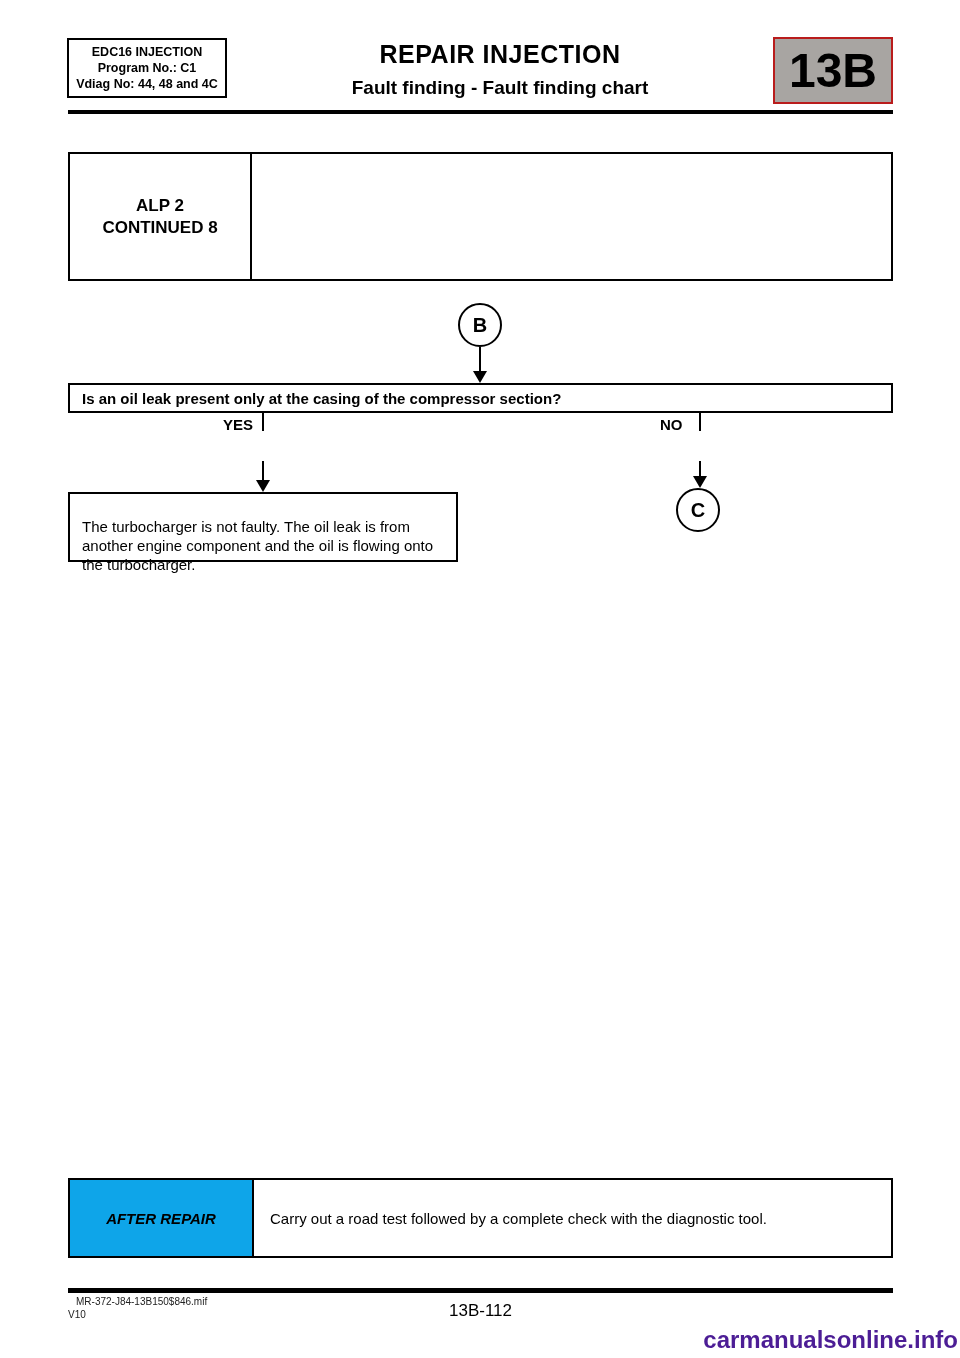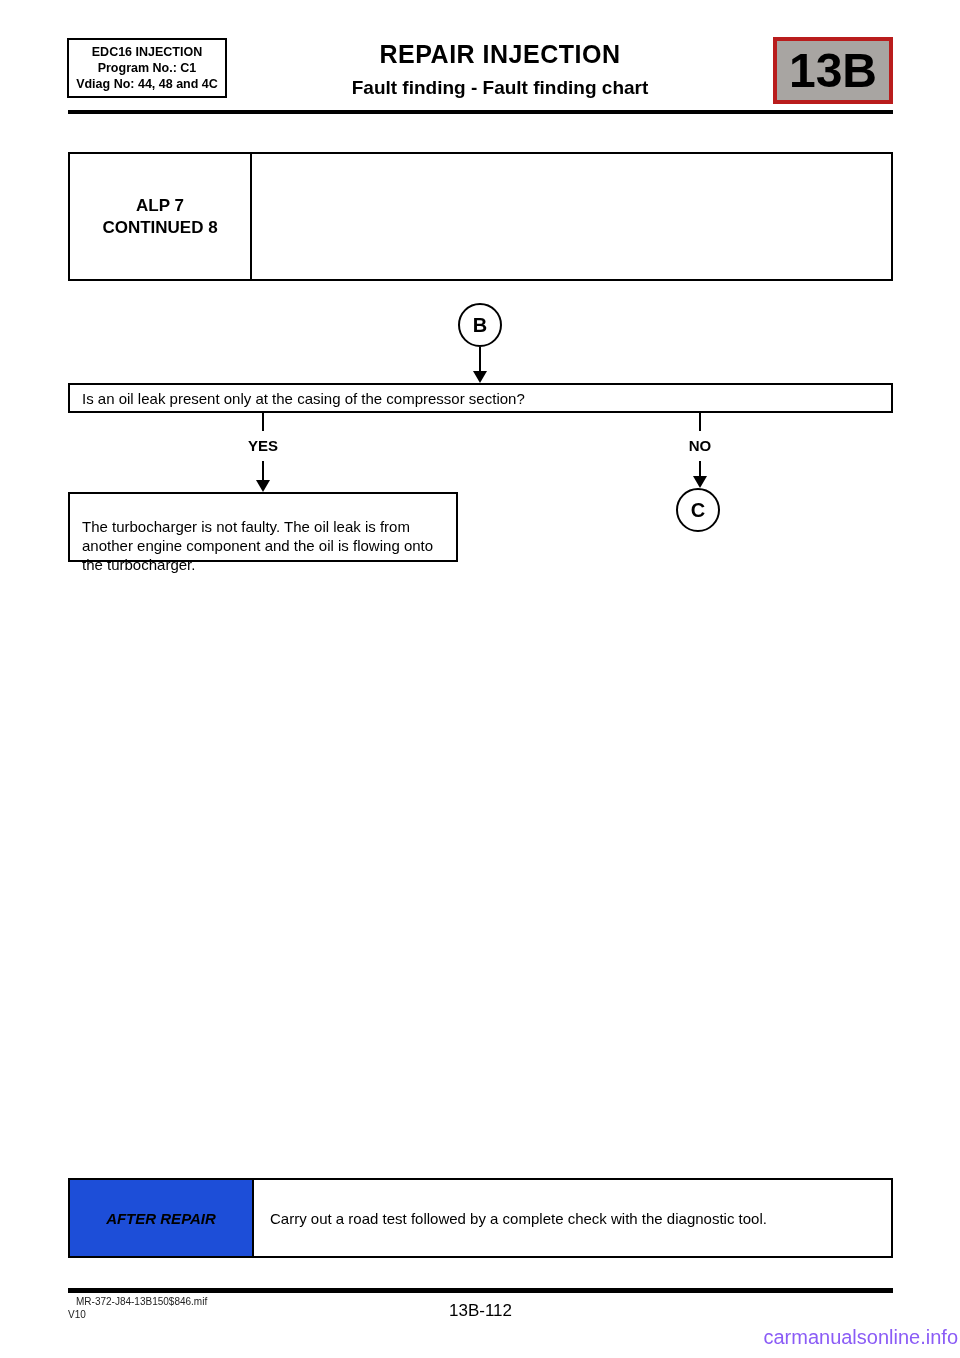--- a/index.html
+++ b/index.html
@@ -26,21 +26,21 @@
   .title-wrap {
     position: absolute; left: 250px; top: 40px; width: 500px;
     text-align: center;
   }
   .doc-title { font-size: 25px; font-weight: bold; letter-spacing: 0.5px; }
   .doc-subtitle { font-size: 19px; font-weight: bold; margin-top: 8px; }
   .section-box {
     position: absolute; left: 773px; top: 37px;
     width: 120px; height: 67px;
     background: #a8a5a2;
-    border: 4px solid #b91c1c;
+    border: 2px solid #b91c1c;
     display: flex; align-items: center; justify-content: center;
     font-size: 48px; font-weight: bold;
   }
   .header-rule {
     position: absolute; left: 68px; top: 110px;
     width: 825px; height: 4px; background: #000;
   }
 
   
   .alp-table {
@@ -76,26 +76,26 @@
     border-right: 7px solid transparent;
     border-top: 12px solid #000;
   }
 
   .question-box {
     position: absolute; left: 68px; top: 383px;
     width: 825px; height: 30px;
     border: 2px solid #000;
     display: flex; align-items: center;
     padding-left: 12px;
-    font-size: 15px; font-weight: normal;
+    font-size: 15px; font-weight: bold;
   }
 
   .branch-label {
-    position: absolute; top: 437px;
-    width: 80px; text-align: center;
+    position: absolute; top: 416px;
+    width: 80px; text-align: left;
     font-size: 15px; font-weight: bold;
   }
   .label-yes { left: 223px; }
   .label-no  { left: 660px; }
 
   .result-box {
     position: absolute; left: 68px; top: 492px;
     width: 390px; height: 70px;
     border: 2px solid #000;
     padding: 23px 10px 0 12px;
@@ -104,21 +104,21 @@
 
   
   .after-repair-table {
     position: absolute; left: 68px; top: 1178px;
     width: 825px; height: 80px;
     border: 2px solid #000;
     display: flex;
   }
   .after-repair-left {
     width: 184px; border-right: 2px solid #000;
-    background: #1d4ed8;
+    background: #0ea5e9;
     display: flex; align-items: center; justify-content: center;
     font-size: 15px; font-weight: bold; font-style: italic;
   }
   .after-repair-right {
     flex: 1;
     display: flex; align-items: center;
     padding-left: 16px;
     font-size: 15px;
   }
 
@@ -135,21 +135,21 @@
     position: absolute; left: 68px; top: 1309px;
     font-size: 10px; color: #222; text-align: center;
   }
   .page-number {
     position: absolute; left: 68px; top: 1301px;
     width: 825px; text-align: center;
     font-size: 17px;
   }
   .watermark {
     position: absolute; right: 2px; top: 1326px;
-    font-size: 20px; color: #8b5cf6;
+    font-size: 24px; color: #4c1d95; font-weight: bold;
   }
 </style>
 </head>
 <body>
 
 <div class="page">
 
   <div class="info-box">
     <span>EDC16 INJECTION</span>
     <span>Program No.: C1</span>
@@ -159,21 +159,21 @@
   <div class="title-wrap">
     <div class="doc-title">REPAIR INJECTION</div>
     <div class="doc-subtitle">Fault finding - Fault finding chart</div>
   </div>
 
   <div class="section-box">13B</div>
   <div class="header-rule"></div>
 
   <div class="alp-table">
     <div class="alp-left">
-      <span>ALP 7</span>
+      <span>ALP 2</span>
       <span>CONTINUED 8</span>
     </div>
     <div class="alp-right"></div>
   </div>
 
   <div class="connector-circle circle-b">B</div>
   <div class="vline" style="left:479px; top:347px; height:25px;"></div>
   <div class="arrow-head" style="left:473px; top:371px;"></div>
 
   <div class="question-box">

